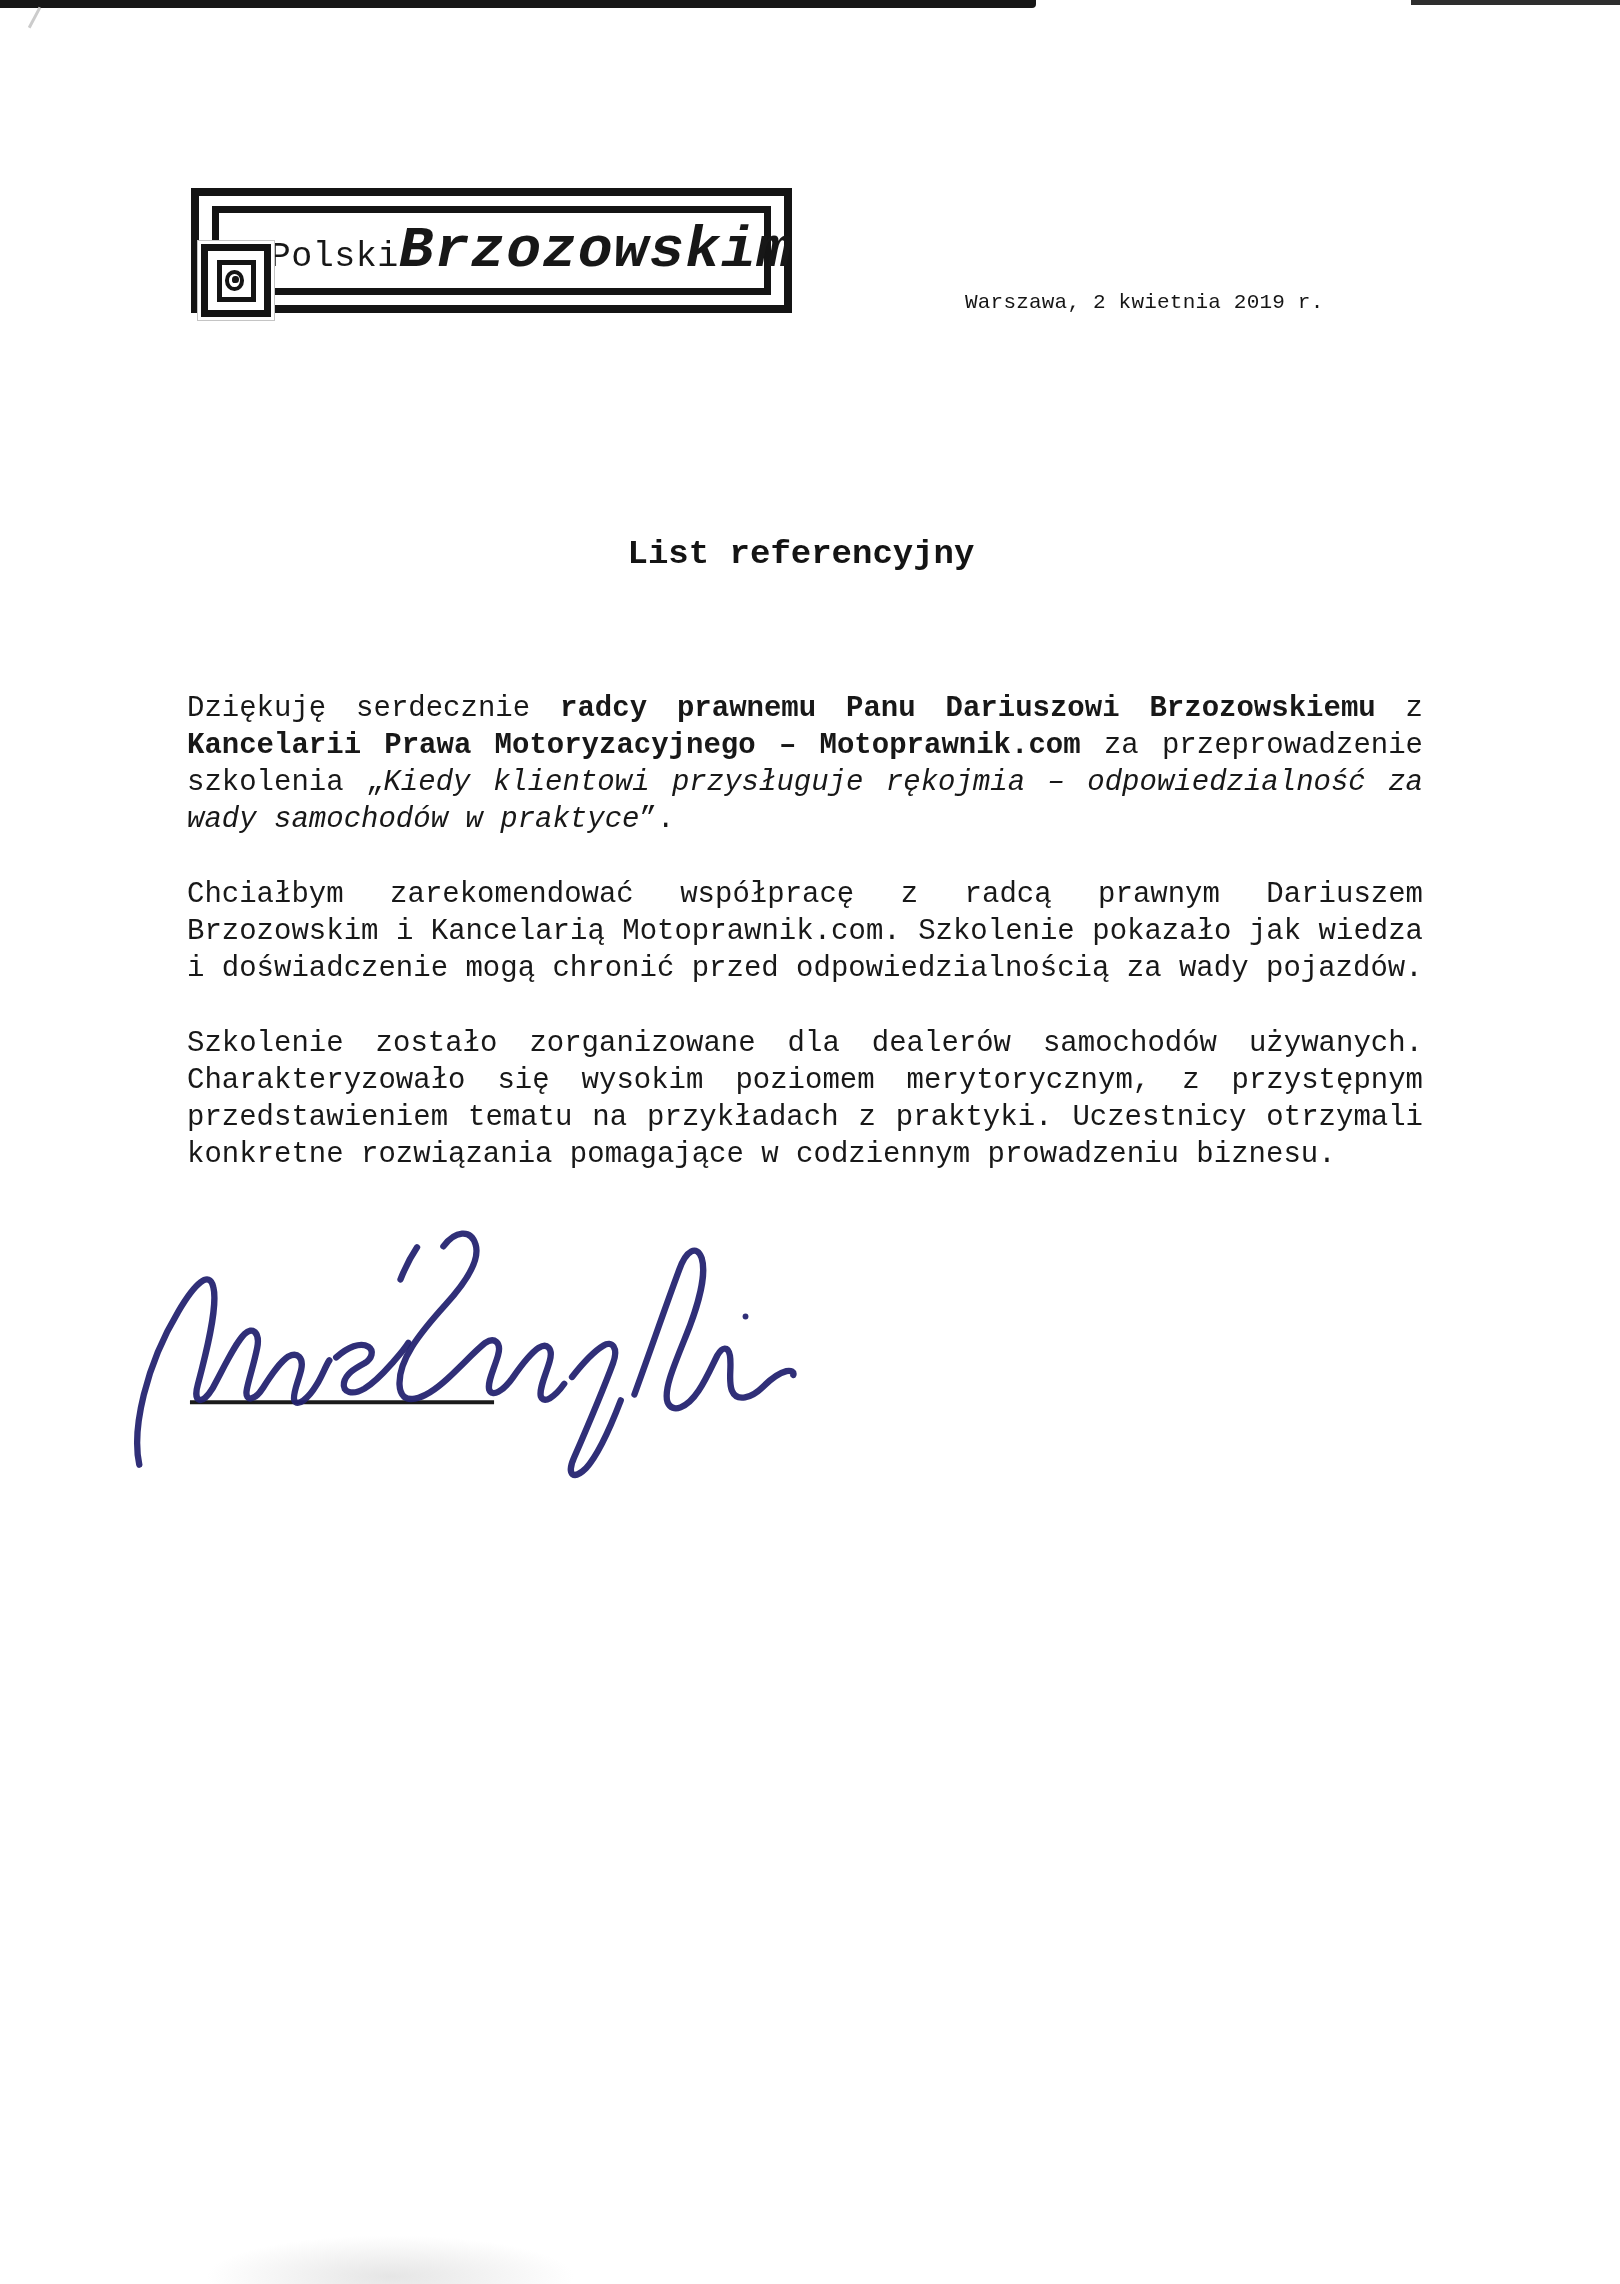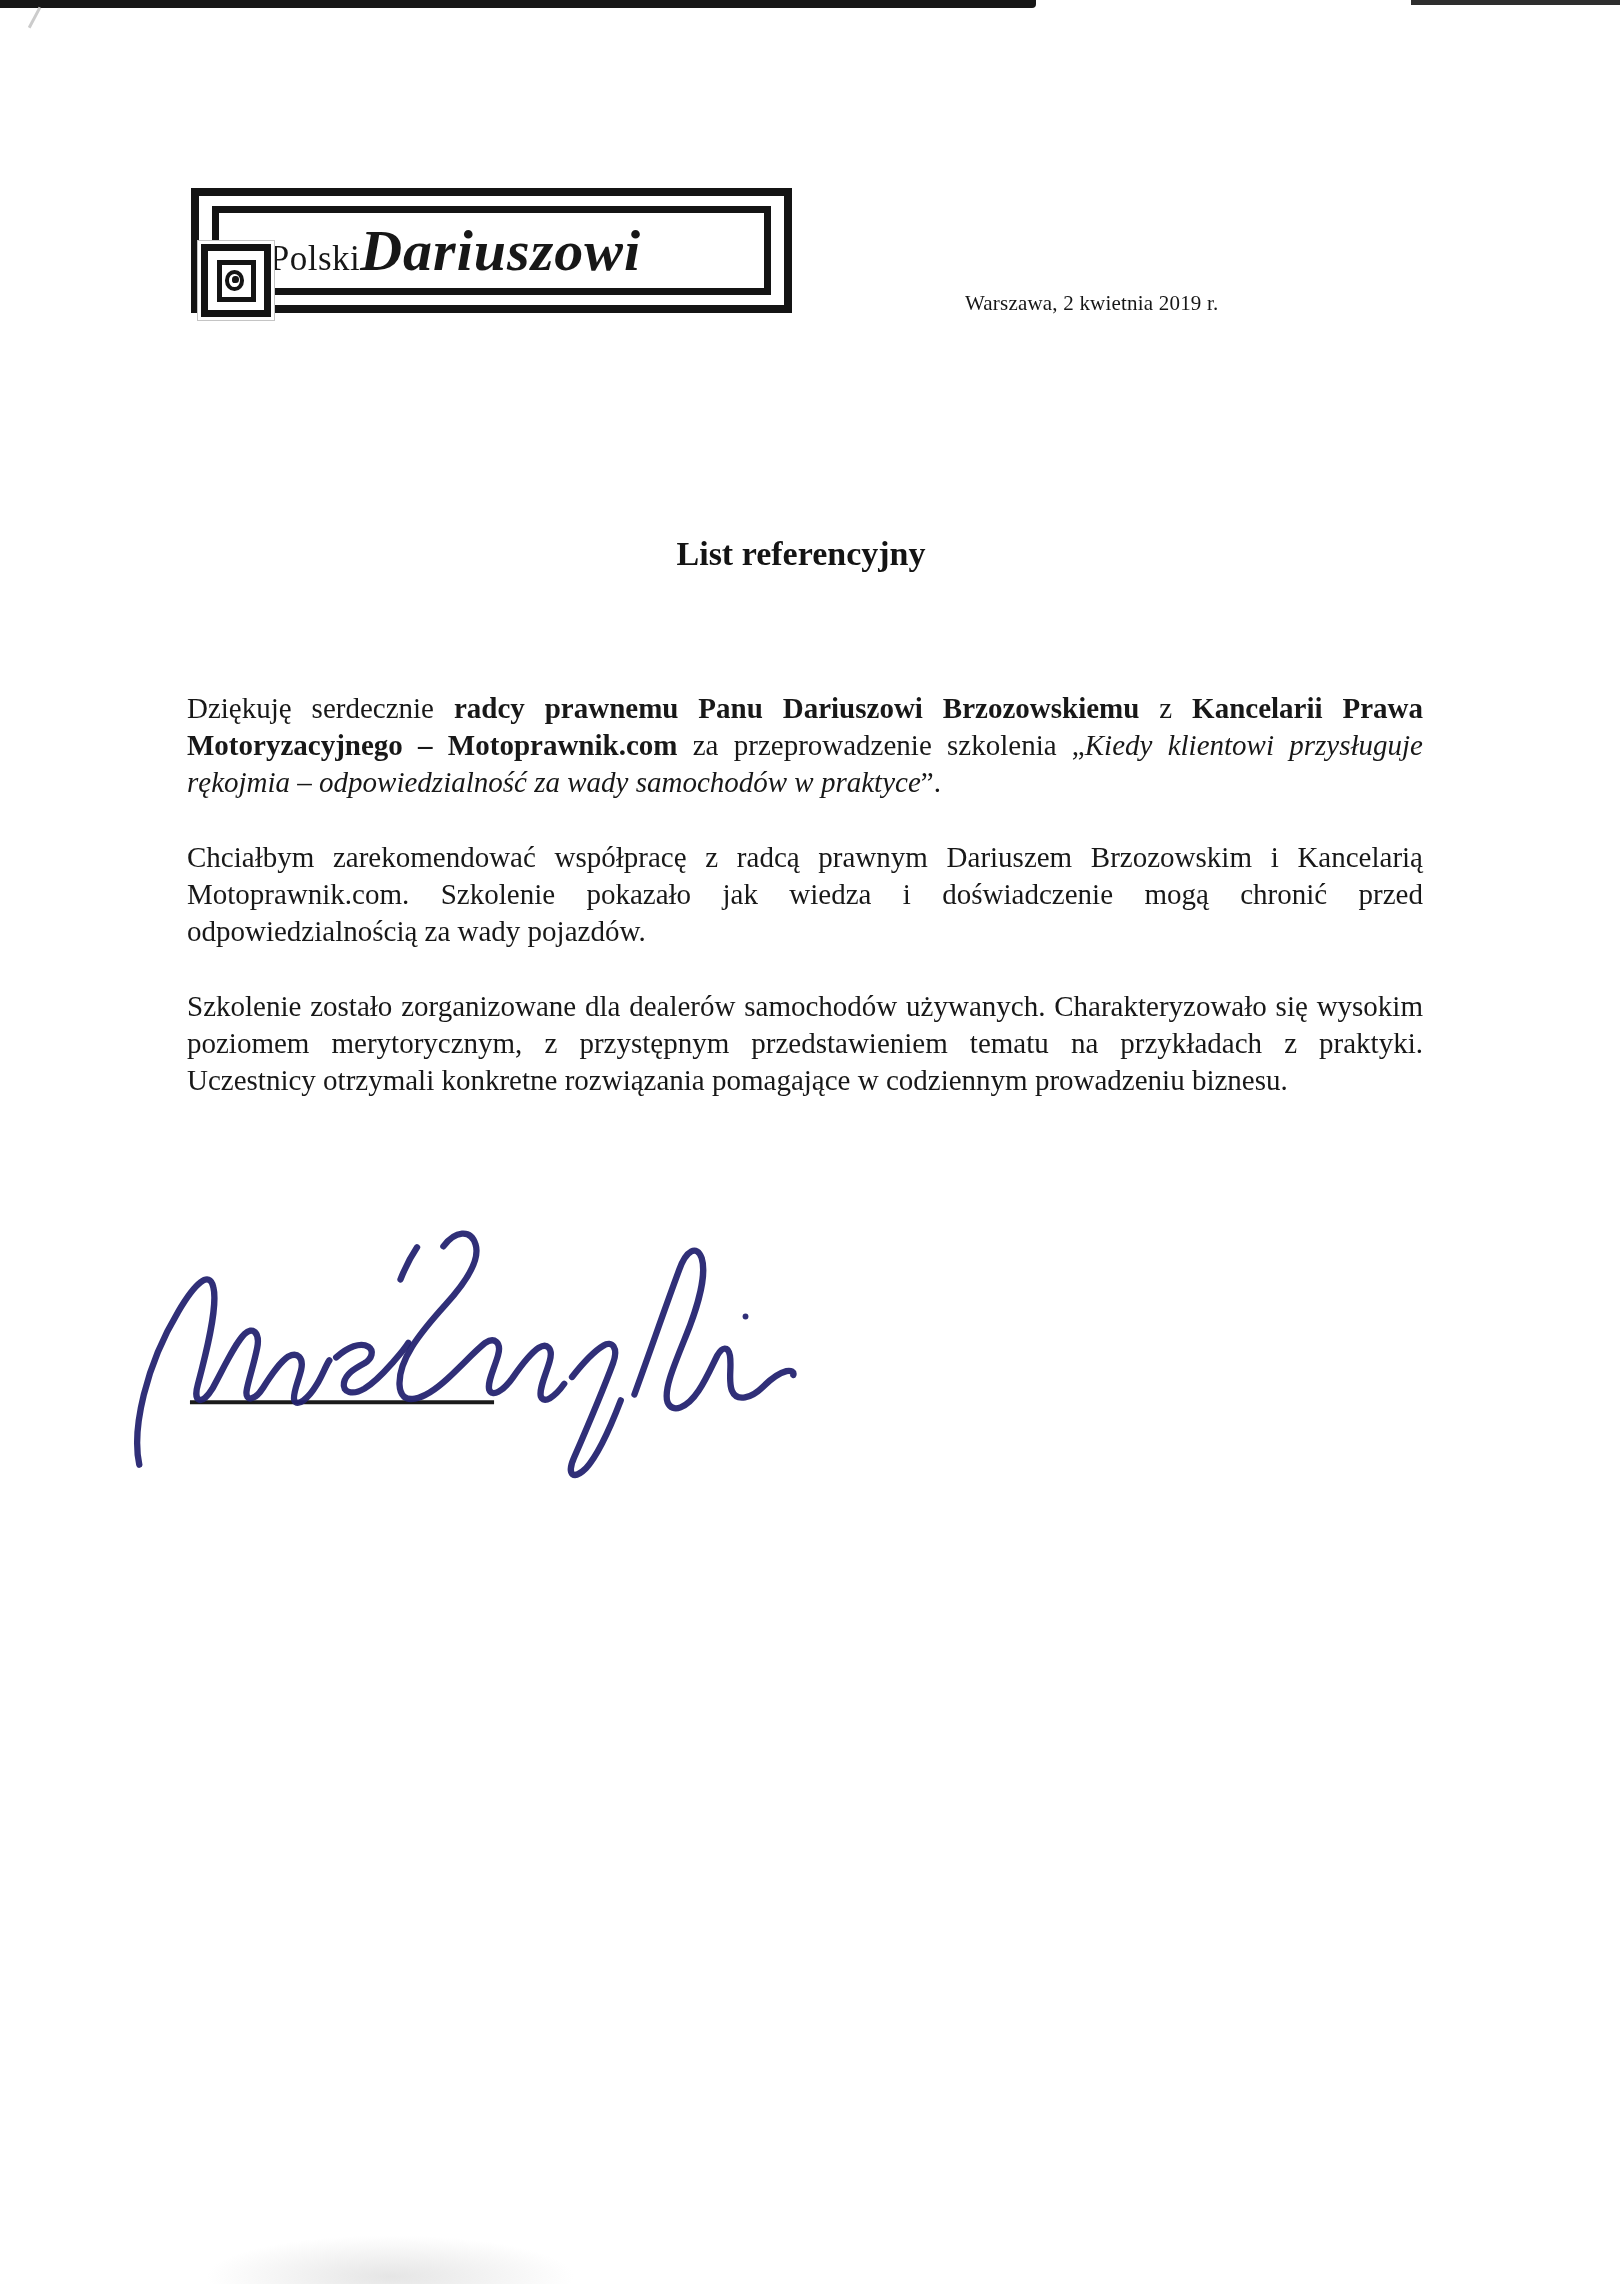--- a/index.html
+++ b/index.html
@@ -2,21 +2,21 @@
 <html lang="pl"><head>
 <meta charset="utf-8">
 <style>
   html, body { margin: 0; padding: 0; background: #ffffff; }
   .page {
     position: relative;
     width: 1621px;
     height: 2284px;
     background: #ffffff;
     overflow: hidden;
-    font-family: Liberation Serif, serif;
+    font-family: Liberation Mono, monospace;
     color: #1b1b1b;
   }
 
   
   .scan-bar-left {
     position: absolute; left: 0; top: 0; width: 1036px; height: 7.8px;
     background: #171717; border-radius: 0 0 3.9px 0;
   }
   .scan-bar-right {
     position: absolute; left: 1411px; top: 0; width: 210px; height: 4.9px;
@@ -96,21 +96,21 @@
 
   <div class="scan-bar-left"></div>
   <div class="scan-bar-right"></div>
   <div class="scan-scratch"></div>
   <div class="scan-smudge-bottom"></div>
 
   <div class="logo-outer">
     <div class="logo-inner">
       <div class="logo-text">
         <span class="logo-prefix">Polski</span>
-          <span class="logo-brand">Dariuszowi</span>
+          <span class="logo-brand">Brzozowskim</span>
       </div>
     </div>
   </div>
   <div class="logo-emblem">
     <div class="emblem-ring1"></div>
     <div class="emblem-ring2"></div>
     <div class="emblem-circle"></div>
     <div class="emblem-dot"></div>
   </div>
 

